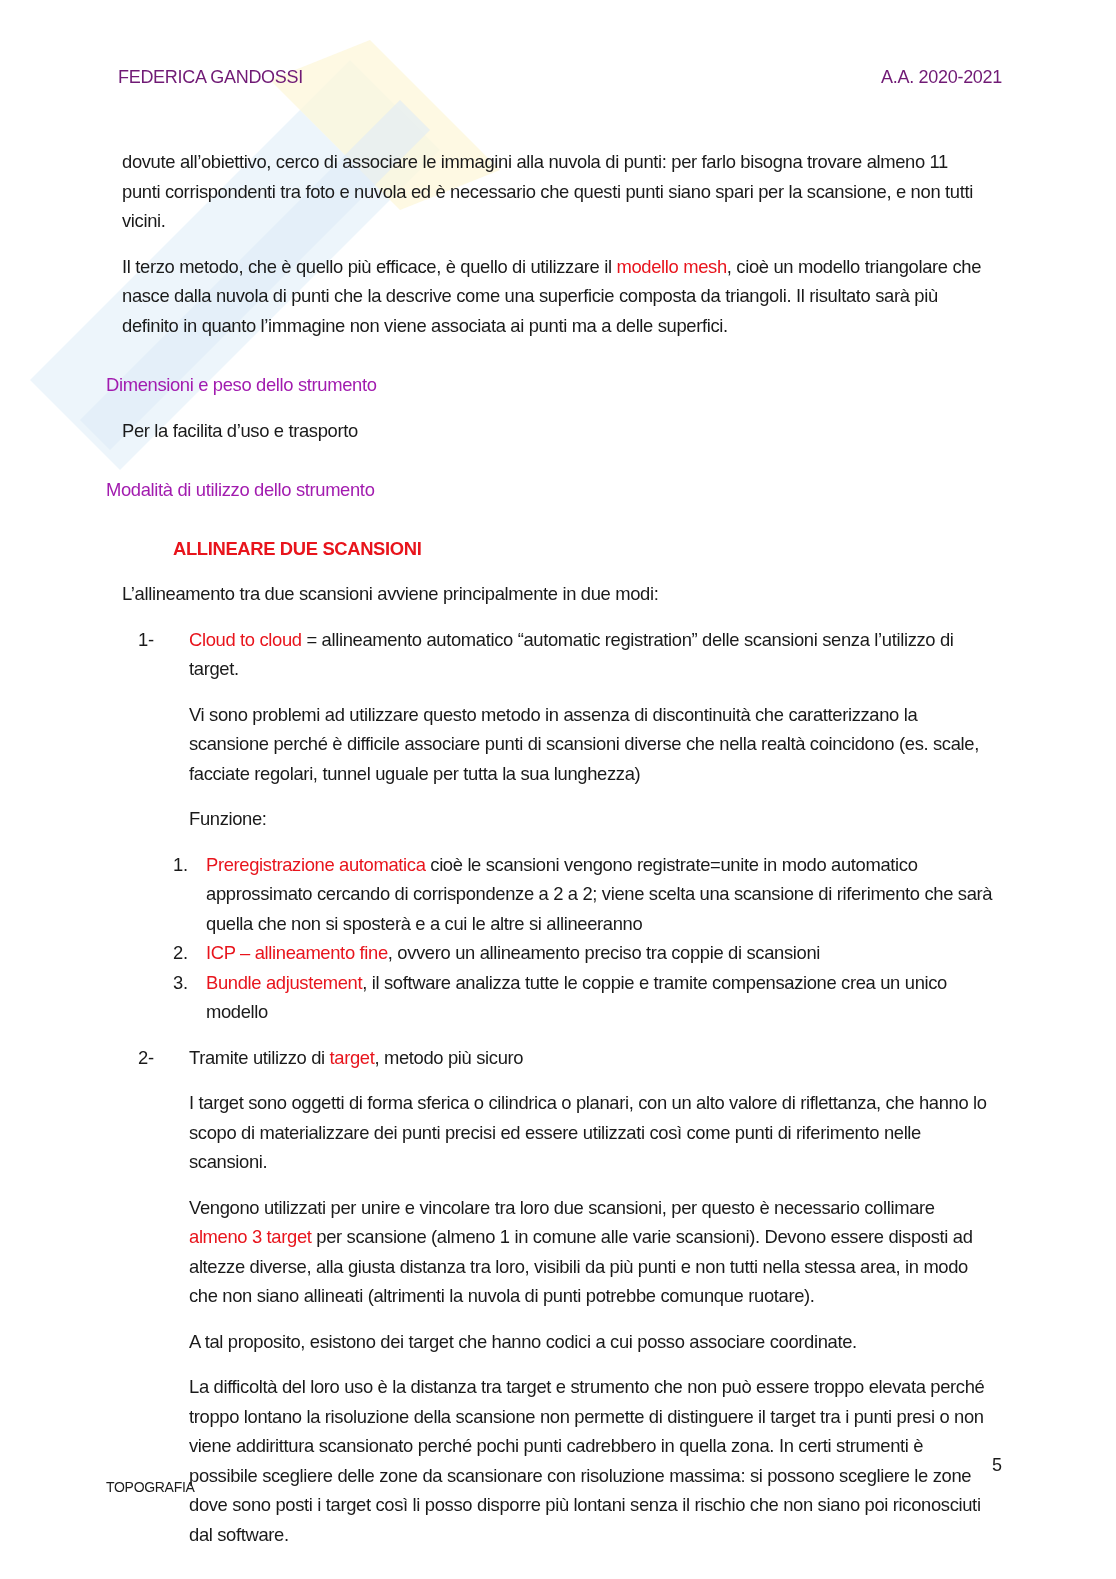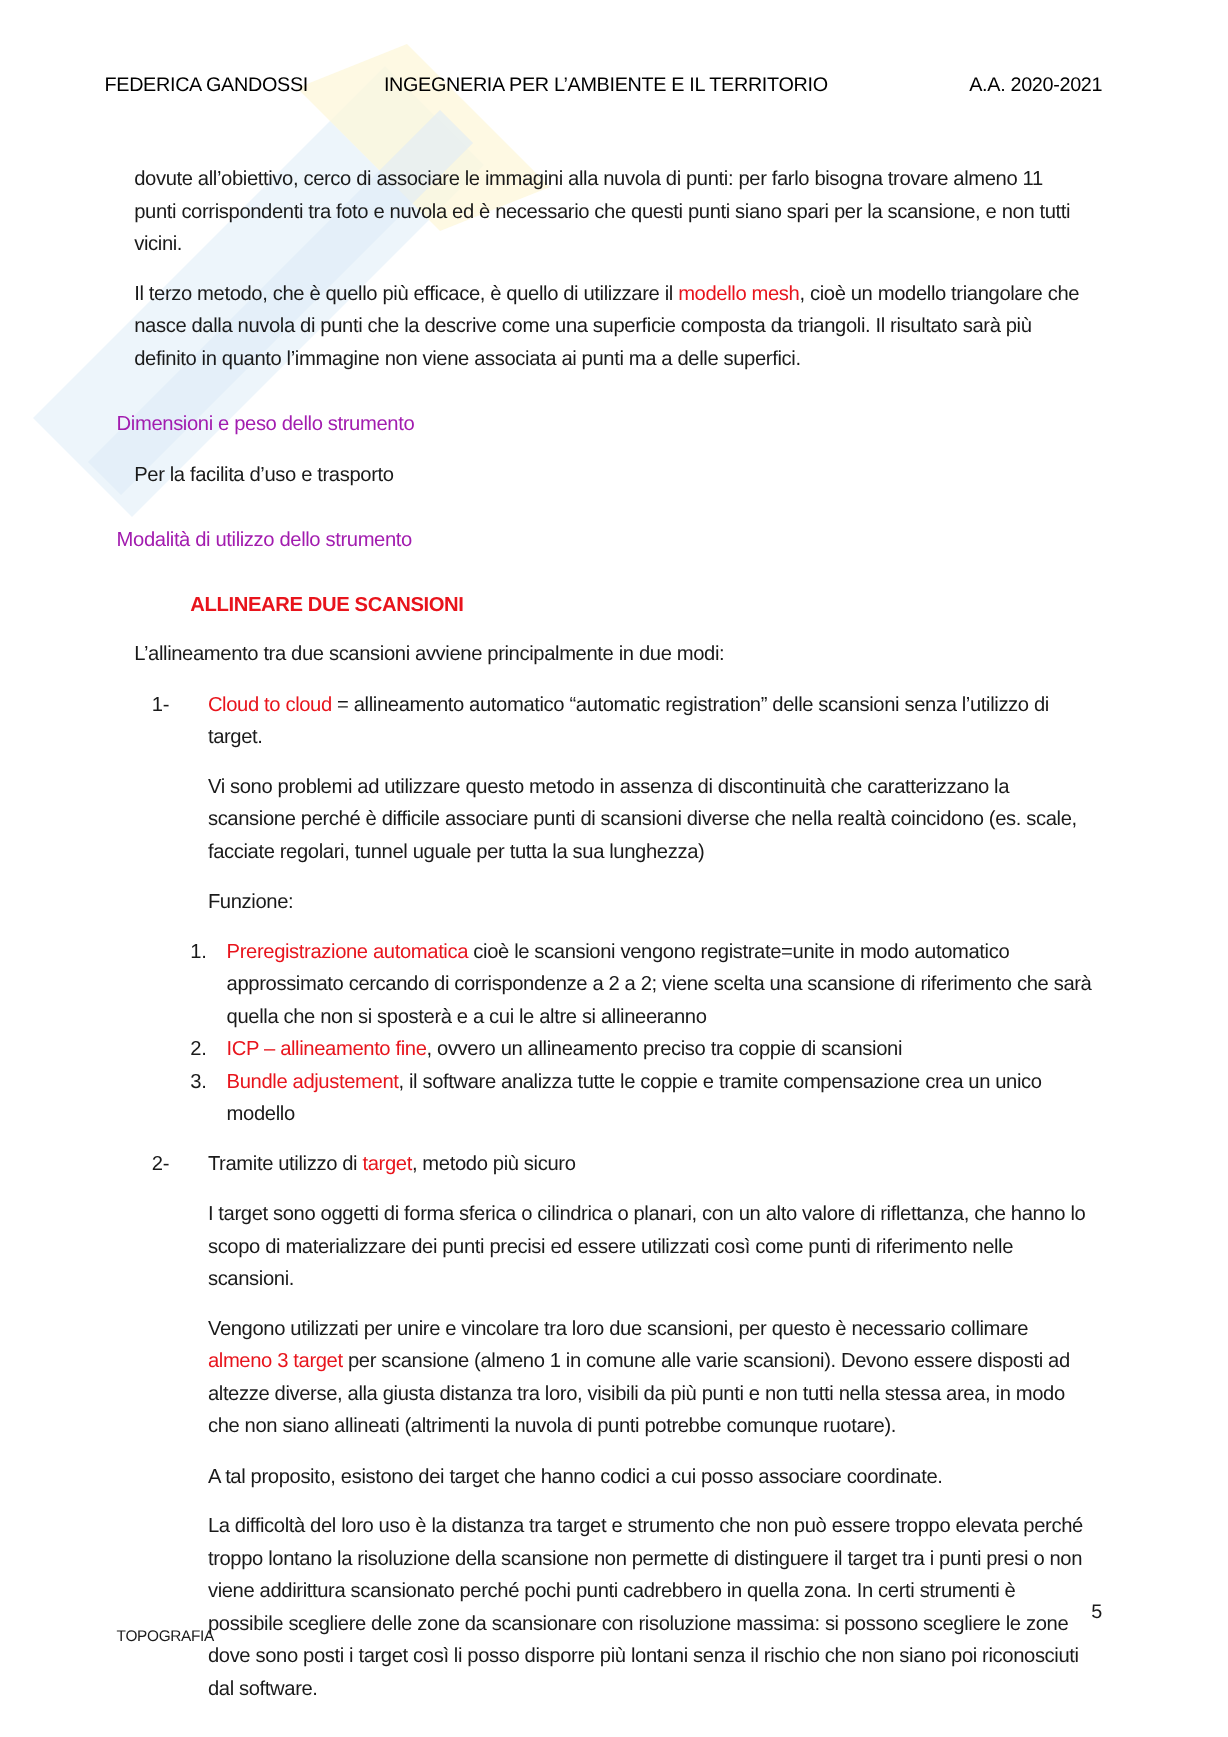--- a/index.html
+++ b/index.html
@@ -1,20 +1,20 @@
 <!DOCTYPE html>
 <html><head>
   <meta charset="utf-8">
   <style>
     html, body { margin: 0; padding: 0; background: #ffffff; }
     body { width: 1116px; height: 1579px; position: relative; overflow: hidden;
       font-family: "Liberation Sans", "DejaVu Sans", sans-serif; color: #1a1a1a; }
     .watermark { position: absolute; left: 20px; top: 40px; width: 520px; height: 440px; pointer-events: none; opacity: 0.55; }
-    .header { position: absolute; top: 67px; left: 95px; right: 114px; height: 24px;
-      font-size: 18px; letter-spacing: -0.3px; color: #000000; }
+    .header { position: absolute; top: 67px; left: 118px; right: 114px; height: 24px;
+      font-size: 18px; letter-spacing: -0.3px; color: #701a75; }
     .header .left { position: absolute; left: 0; top: 0; }
     .header .center { position: absolute; left: 254px; top: 0; }
     .header .right { position: absolute; right: 0; top: 0; }
     .content { position: absolute; top: 131px; left: 106px; width: 900px;
       font-size: 18.4px; line-height: 29.5px; letter-spacing: -0.35px; }
     .p { margin: 16px; }
     .red { color: #e8141c; }
     .gap { height: 14px; }
     .h-red { color: #a21caf; margin: 0; }
     .h-sub { color: #e8141c; margin: 15px 0 0 67px; font-weight: bold; }
@@ -31,21 +31,20 @@
 <body>
 
 <svg class="watermark" viewBox="0 0 520 440">
   <polygon points="10,340 330,20 420,110 100,430" fill="#d6e8f6" opacity="0.8"></polygon>
   <polygon points="250,40 350,0 480,130 380,170" fill="#fbf1bf" opacity="0.8"></polygon>
   <polygon points="60,380 380,60 410,90 90,410" fill="#c4dcf0" opacity="0.6"></polygon>
 </svg>
 
 <div class="header">
   <span class="left">FEDERICA GANDOSSI</span>
-  <span class="center">INGEGNERIA PER L’AMBIENTE E IL TERRITORIO</span>
   <span class="right">A.A. 2020-2021</span>
 </div>
 
 <div class="content">
   <p class="p">dovute all’obiettivo, cerco di associare le immagini alla nuvola di punti: per farlo bisogna trovare almeno 11 punti corrispondenti tra foto e nuvola ed è necessario che questi punti siano spari per la scansione, e non tutti vicini.</p>
   <p class="p"><span>Il terzo metodo, che è quello più efficace, è quello di utilizzare il </span><span class="red">modello mesh</span><span>, cioè un modello triangolare che nasce dalla nuvola di punti che la descrive come una superficie composta da triangoli. Il risultato sarà più definito in quanto l’immagine non viene associata ai punti ma a delle superfici.</span></p>
 
   <div class="gap"></div>
   <p class="h-red">Dimensioni e peso dello strumento</p>
   <p class="p">Per la facilita d’uso e trasporto</p>

